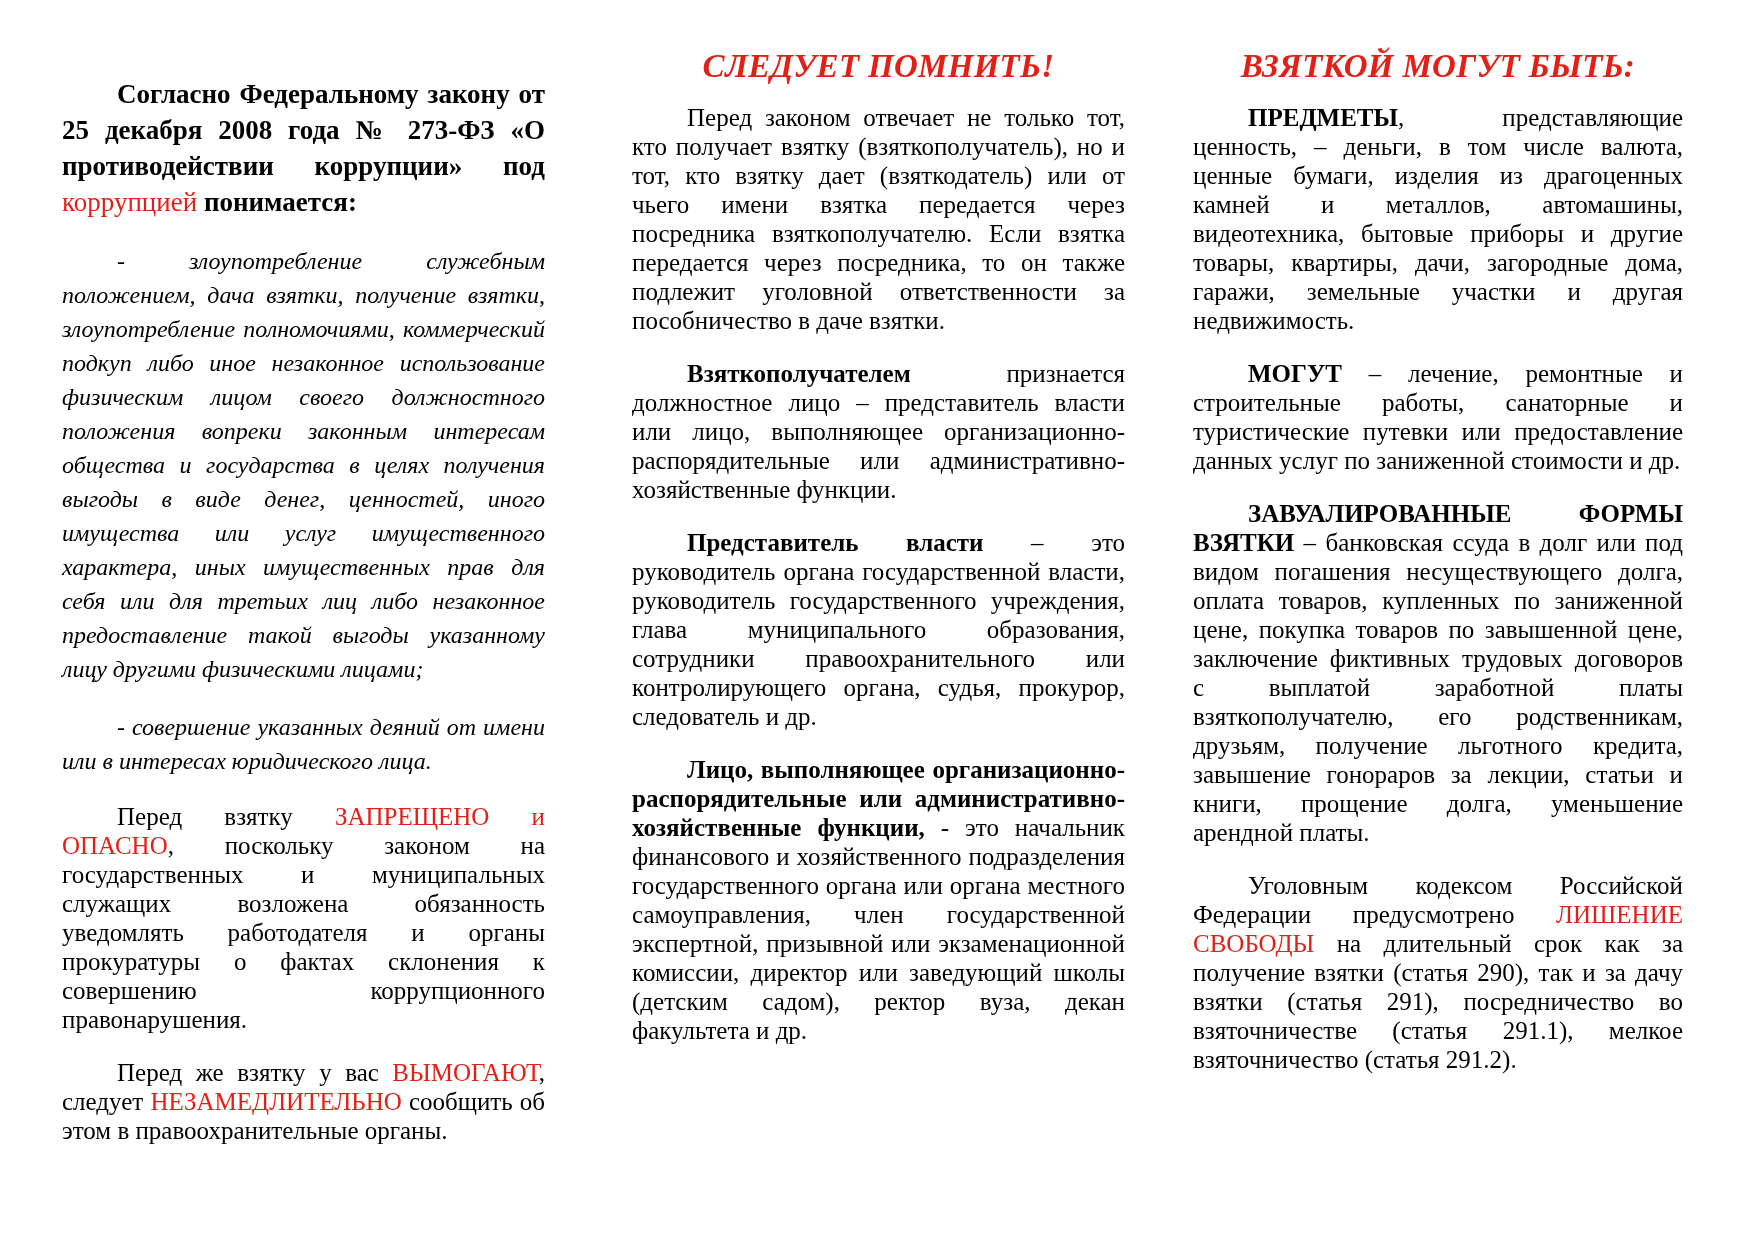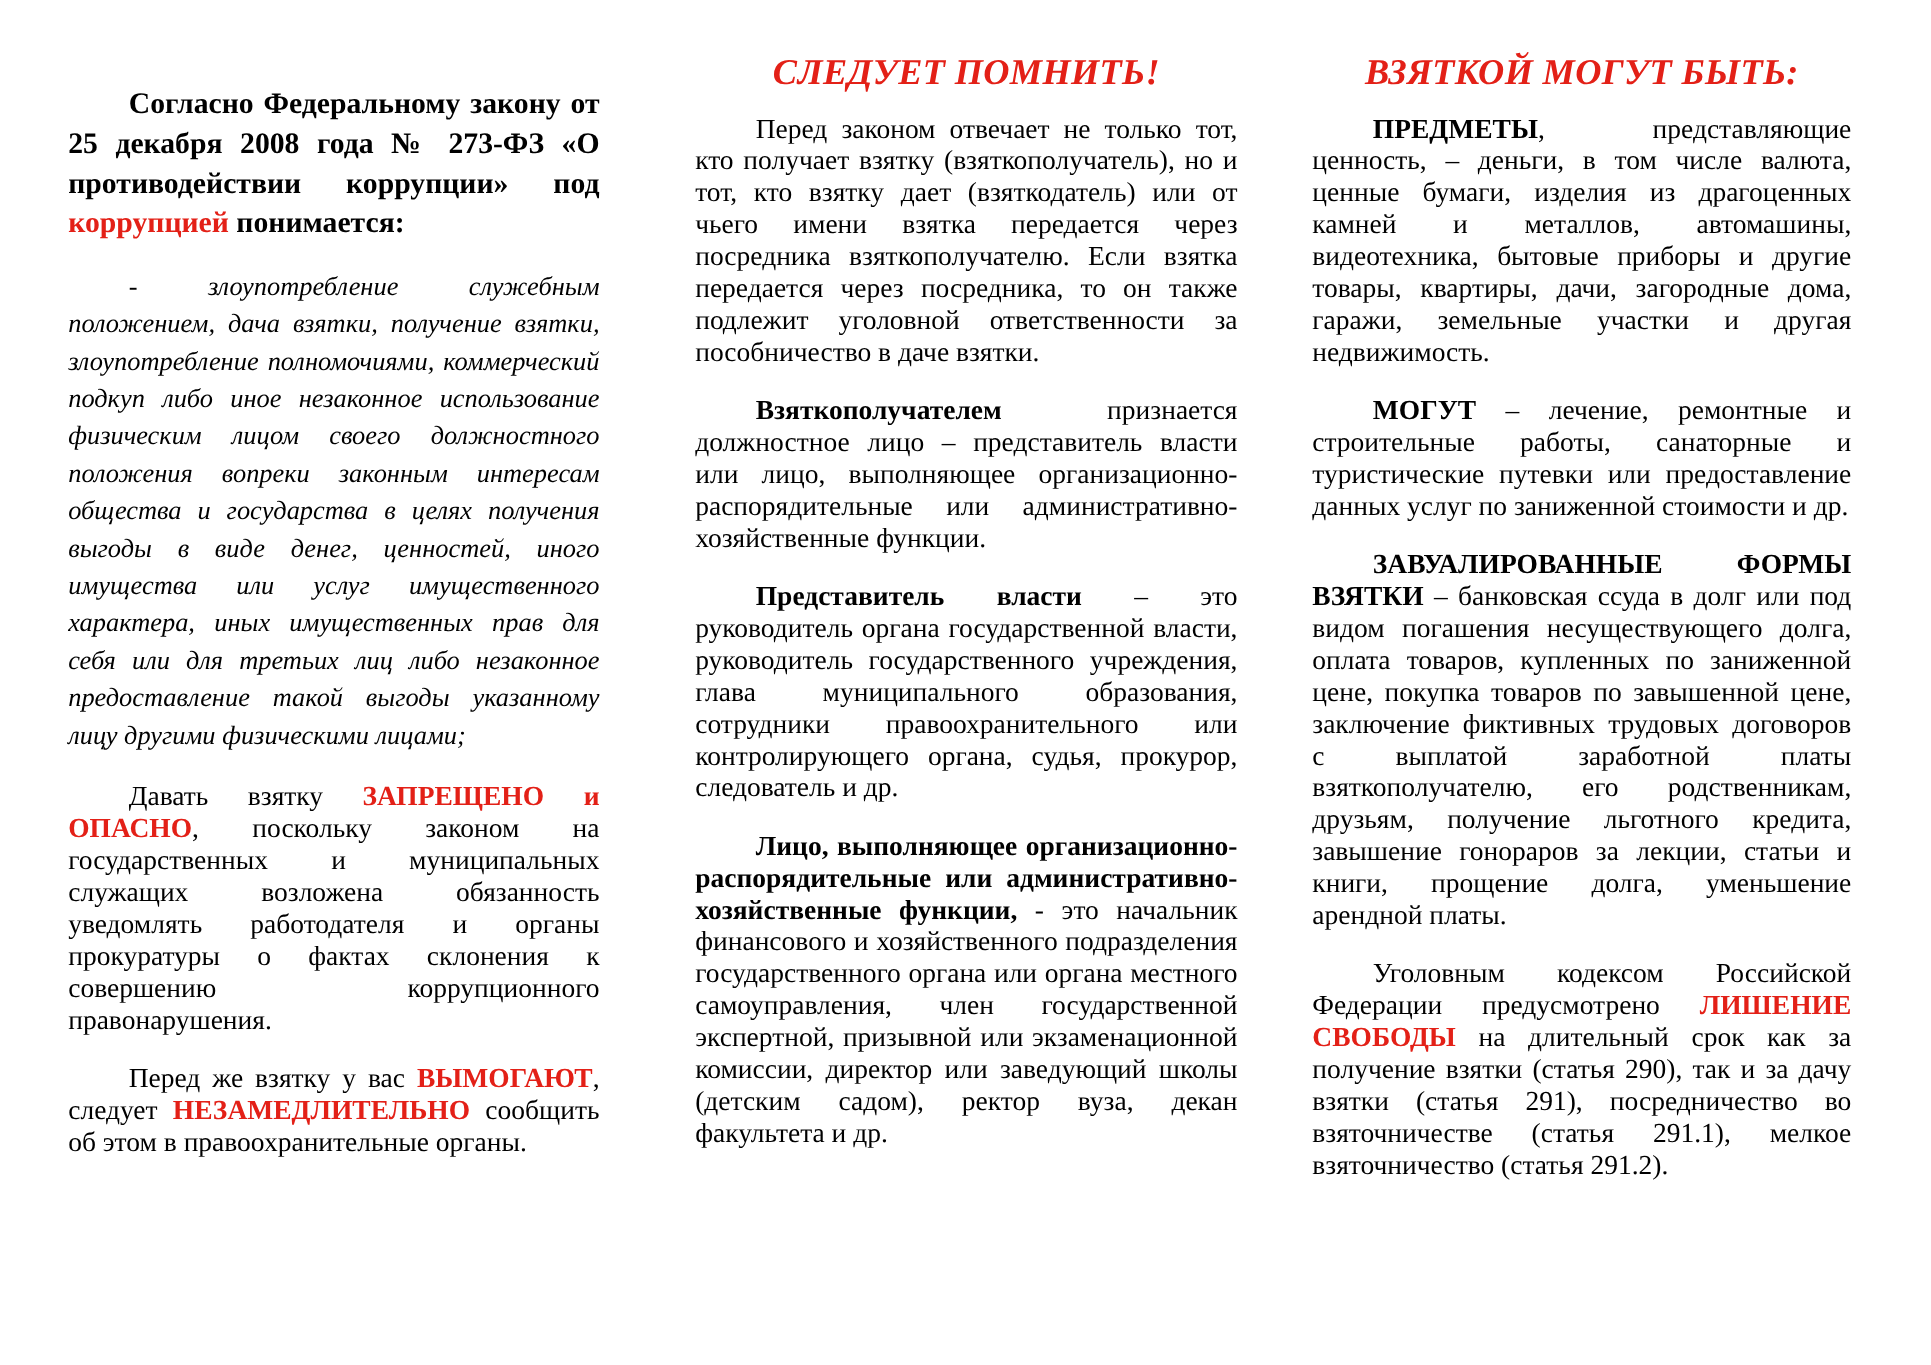--- a/index.html
+++ b/index.html
@@ -50,31 +50,32 @@
     font-weight:bold;
     font-size:27px;
     line-height:36px;
   }
   
   p.ital{
     font-style:italic;
     font-size:24px;
     line-height:34px;
   }
-  span.red{color:var(--red);font-weight:bold;}
+  span.red{color:var(--red);font-weight:normal;}
   span.b{font-weight:bold;}
 </style>
 </head>
 <body>
 
 <main class="page">
   <section class="col col-1">
       <p class="para intro"><span>Согласно Федеральному закону от 25 декабря 2008 года № 273-ФЗ «О противодействии коррупции» под </span><span class="red">коррупцией</span><span> понимается:</span></p>
       <p class="para ital"><span>- злоупотребление служебным положением, дача взятки, получение взятки, злоупотребление полномочиями, коммерческий подкуп либо иное незаконное использование физическим лицом своего должностного положения вопреки законным интересам общества и государства в целях получения выгоды в виде денег, ценностей, иного имущества или услуг имущественного характера, иных имущественных прав для себя или для третьих лиц либо незаконное предоставление такой выгоды указанному лицу другими физическими лицами;</span></p>
-      <p class="para"><span>Давать взятку </span><span class="red">ЗАПРЕЩЕНО и ОПАСНО</span><span>, поскольку законом на государственных и муниципальных служащих возложена обязанность уведомлять работодателя и органы прокуратуры о фактах склонения к совершению коррупционного правонарушения.</span></p>
+      <p class="para ital"><span>- совершение указанных деяний от имени или в интересах юридического лица.</span></p>
+      <p class="para"><span>Перед взятку </span><span class="red">ЗАПРЕЩЕНО и ОПАСНО</span><span>, поскольку законом на государственных и муниципальных служащих возложена обязанность уведомлять работодателя и органы прокуратуры о фактах склонения к совершению коррупционного правонарушения.</span></p>
       <p class="para"><span>Перед же взятку у вас </span><span class="red">ВЫМОГАЮТ</span><span>, следует </span><span class="red">НЕЗАМЕДЛИТЕЛЬНО</span><span> сообщить об этом в правоохранительные органы.</span></p>
     </section>
 
   <section class="col col-2">
     <h2 class="col-heading">СЛЕДУЕТ ПОМНИТЬ!</h2>
       <p class="para"><span>Перед законом отвечает не только тот, кто получает взятку (взяткополучатель), но и тот, кто взятку дает (взяткодатель) или от чьего имени взятка передается через посредника взяткополучателю. Если взятка передается через посредника, то он также подлежит уголовной ответственности за пособничество в даче взятки.</span></p>
       <p class="para"><span class="b">Взяткополучателем</span><span> признается должностное лицо – представитель власти или лицо, выполняющее организационно-распорядительные или административно-хозяйственные функции.</span></p>
       <p class="para"><span class="b">Представитель власти</span><span> – это руководитель органа государственной власти, руководитель государственного учреждения, глава муниципального образования, сотрудники правоохранительного или контролирующего органа, судья, прокурор, следователь и др.</span></p>
       <p class="para"><span class="b">Лицо, выполняющее организационно-распорядительные или административно-хозяйственные функции,</span><span> - это начальник финансового и хозяйственного подразделения государственного органа или органа местного самоуправления, член государственной экспертной, призывной или экзаменационной комиссии, директор или заведующий школы (детским садом), ректор вуза, декан факультета и др.</span></p>
     </section>

